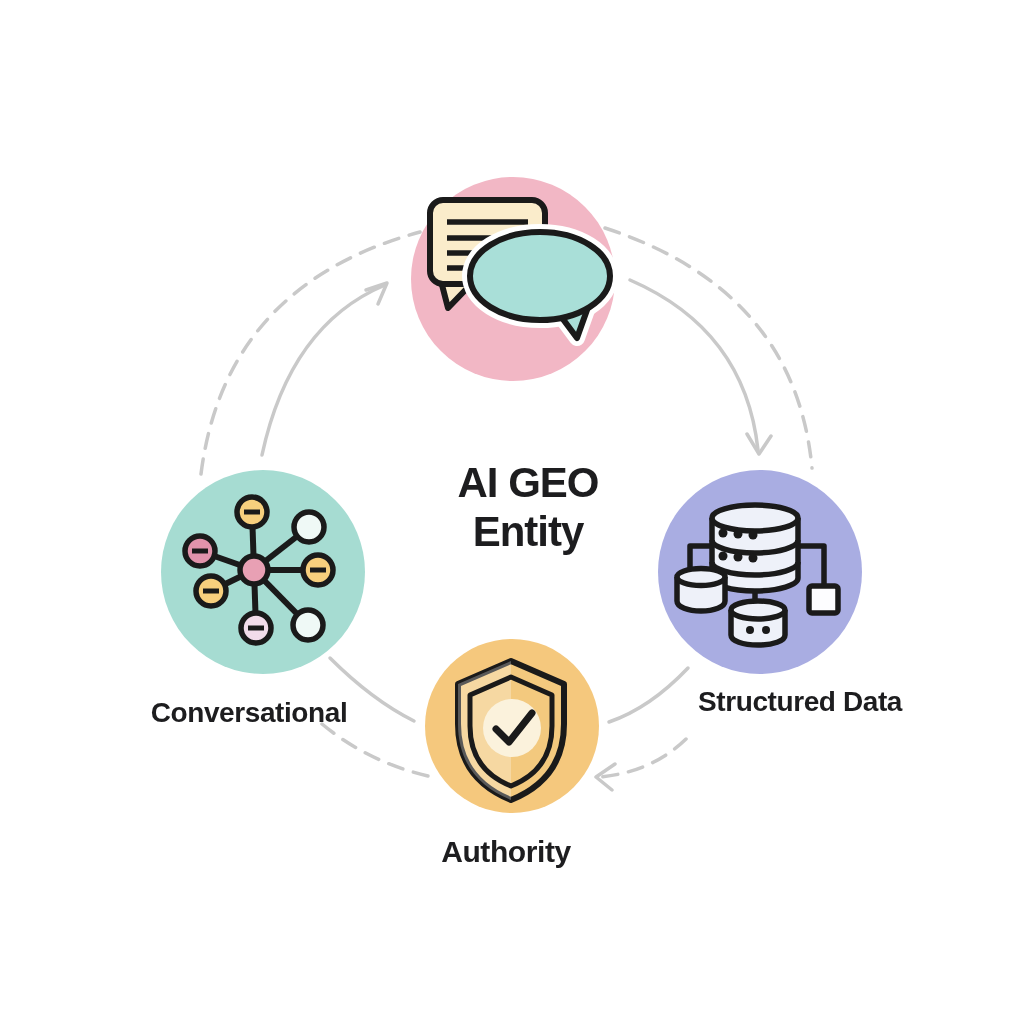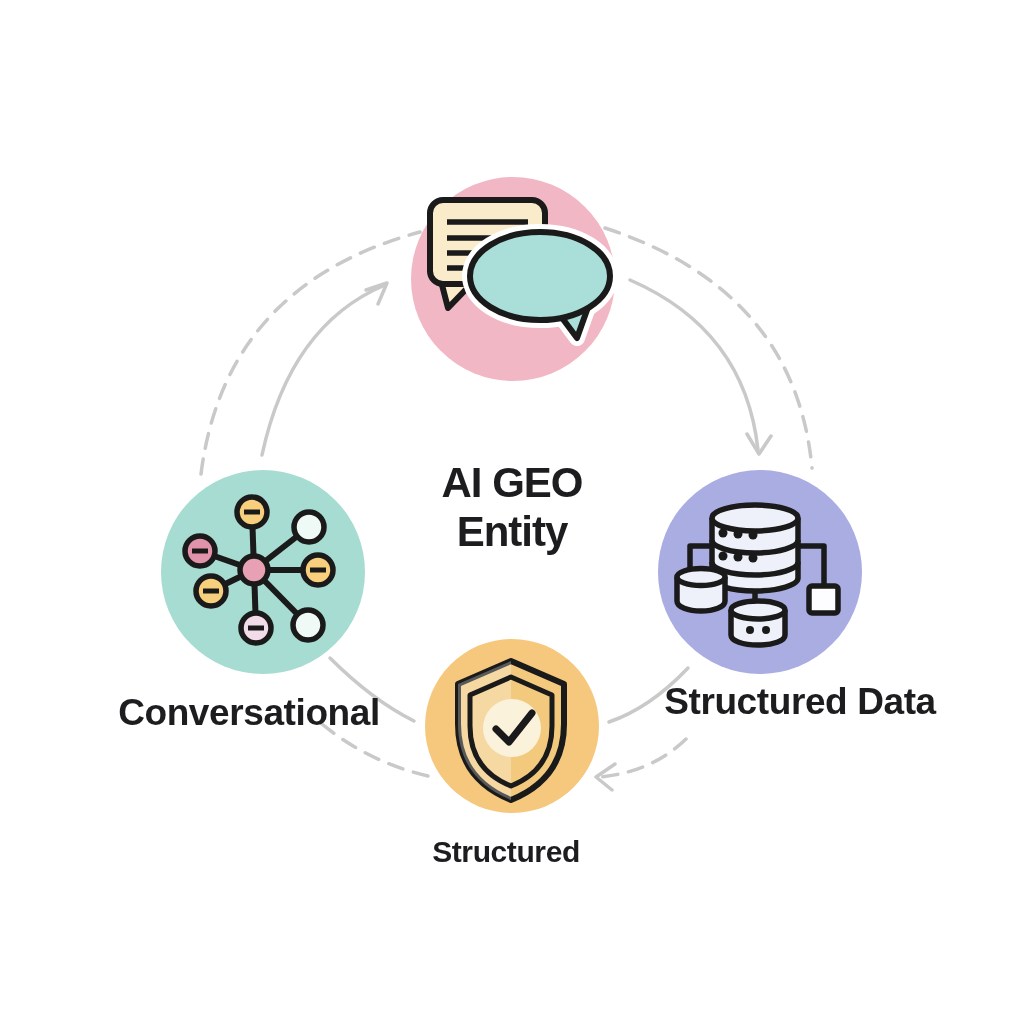--- a/index.html
+++ b/index.html
@@ -6,21 +6,21 @@
   .canvas{
     position:relative;width:1024px;height:1024px;background:#ffffff;
     font-family:"Liberation Sans","DejaVu Sans",sans-serif;overflow:hidden;
   }
   .canvas svg{position:absolute;left:0;top:0;}
   .label{
     position:absolute;transform:translate(-50%,-50%);
     text-align:center;font-weight:700;color:#1d1d1f;white-space:nowrap;
   }
   .title{font-size:42px;line-height:49px;letter-spacing:-1px;}
-  .node-label{font-size:37px;line-height:34px;letter-spacing:-0.4px;}
+  .node-label{font-size:28px;line-height:34px;letter-spacing:-0.4px;}
   .dash{stroke-dasharray:15 11;}
 </style>
 </head>
 <body>
 
 <div class="canvas">
 
   <svg width="1024" height="1024" viewBox="0 0 1024 1024">
 
     <g fill="none" stroke-width="3.5" stroke-linecap="round" stroke-linejoin="round" stroke="#c9c9c9">
@@ -126,30 +126,30 @@
         <path d="M 511,661 L 458,684 L 458,724 C 458,763 479,787 511,800 C 543,787 564,763 564,724 L 564,684 Z"></path>
       </clipPath>
       <path d="M 511,661 L 458,684 L 458,724 C 458,763 479,787 511,800 C 543,787 564,763 564,724 L 564,684 Z" fill="#f3c97e"></path>
       <rect x="450" y="650" width="61" height="160" clip-path="url(#shieldClip)" fill="#ffffff" opacity="0.28" stroke="none"></rect>
       <path d="M 511,677 L 470,695 L 470,726 C 470,757 486,776 511,786 C 536,776 552,757 552,726 L 552,695 Z" stroke-width="5"></path>
       <circle cx="512" cy="728" r="29" stroke="none" fill="#fbf2dc"></circle>
       <path d="M 496,729 L 509,742 L 532,713" stroke-width="7" stroke-linecap="round"></path>
     </g>
   </svg>
 
-  <div class="label title" style="left:512px;top:507px;">
+  <div class="label title" style="left:528px;top:507px;">
     <div>AI GEO</div>
     <div>Entity</div>
   </div>
 
   <div class="label node-label" style="left:249px;top:713px;">
     <div>Conversational</div>
   </div>
 
   <div class="label node-label" style="left:800px;top:702px;">
     <div>Structured Data</div>
   </div>
 
   <div class="label node-label" style="left:506px;top:852px;font-size:30px;">
-    <div>Structured</div>
+    <div>Authority</div>
   </div>
 
 </div>
 
 </body></html>

